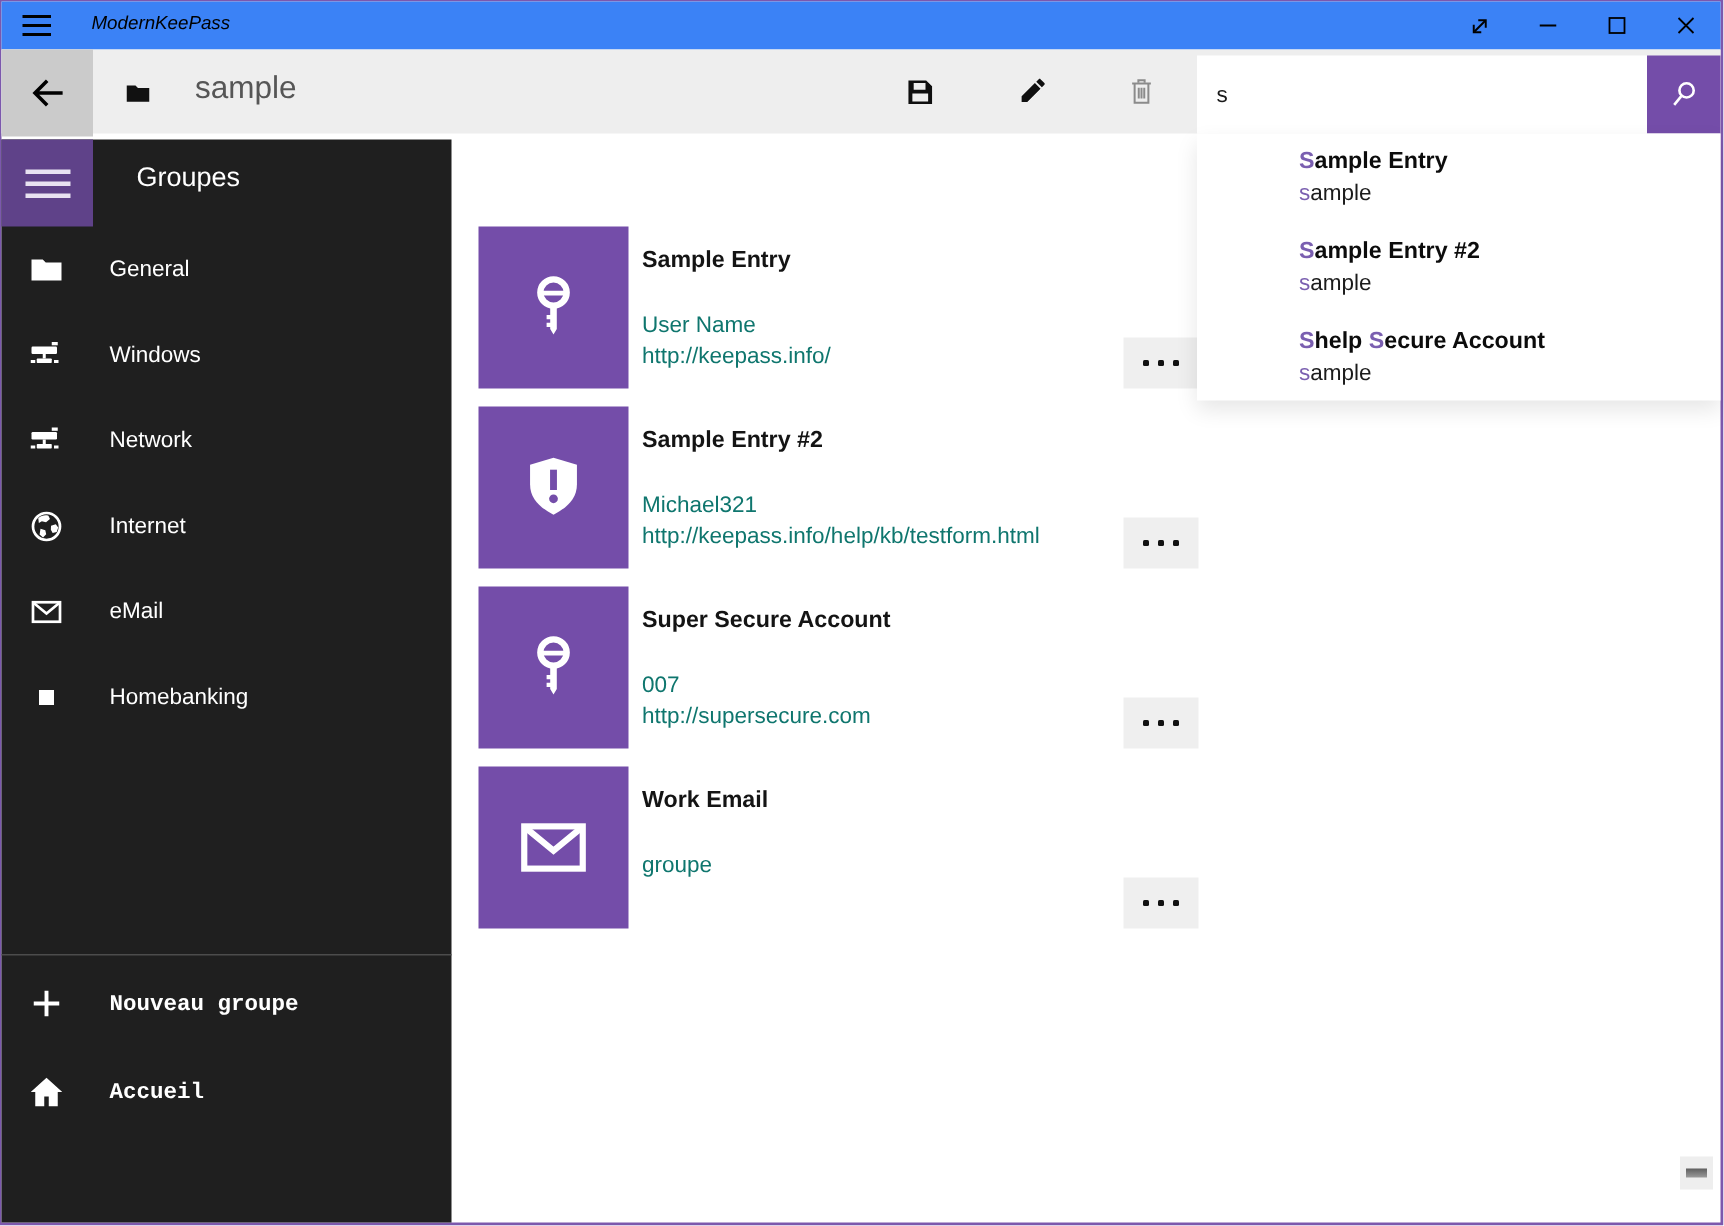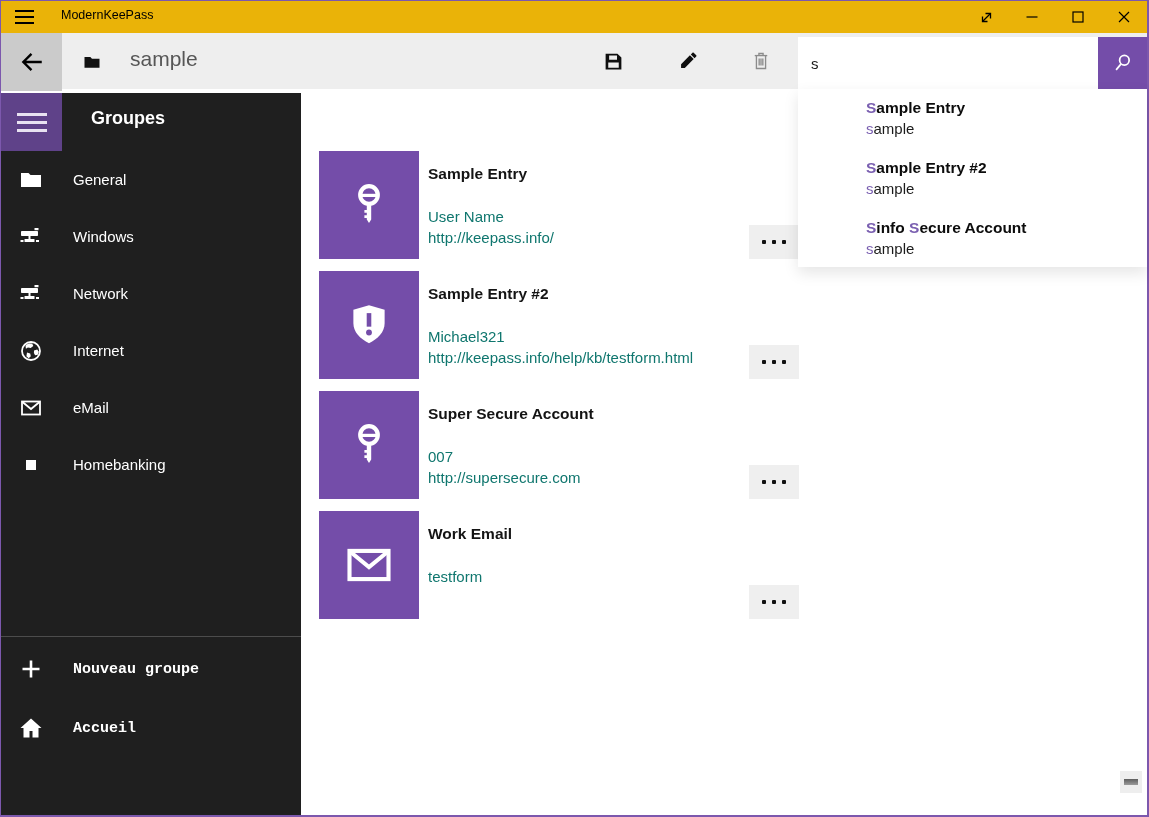--- a/index.html
+++ b/index.html
@@ -3,21 +3,21 @@
 <meta charset="utf-8">
 <style>
   * { margin:0; padding:0; box-sizing:border-box; }
   html,body { width:1149px; height:817px; background:#fff; overflow:hidden;
               font-family:"Liberation Sans","DejaVu Sans",sans-serif; }
   #window { position:relative; width:1149px; height:817px; background:#ffffff;
             border:1px solid #7c58ad; border-right-width:2px; border-bottom-width:2px; }
   button { all:unset; cursor:pointer; }
 
   
-  .titlebar { position:absolute; left:0; top:0; width:100%; height:32px; background:#eab308; }
+  .titlebar { position:absolute; left:0; top:0; width:100%; height:32px; background:#3b82f6;font-style:italic; }
   .tb-ham { position:absolute; left:14px; top:8px; width:20px; height:16px; color:#000; }
   .tb-ham .bar { position:absolute; left:0; width:19px; height:1.8px; background:#000; }
   .tb-title { position:absolute; left:60px; top:7px; font-size:12.5px; color:#000; }
   .tb-controls { position:absolute; right:0; top:0; height:32px; display:flex; }
   .tb-btn { width:46px; height:32px; display:flex; align-items:center; justify-content:center; color:#000; }
 
   
   .appbar { position:absolute; left:0; top:32px; width:100%; height:56px; background:#eeeeee; }
   .back-btn { position:absolute; left:0; top:0; width:61px; height:58px; background:#cbcbcb;
               display:flex; align-items:center; justify-content:center; color:#000; }
@@ -30,21 +30,21 @@
   .searchbox { position:absolute; left:797px; top:4px; width:300px; height:52px; background:#ffffff; }
   .searchbox input { width:100%; height:100%; border:none; outline:none; background:transparent;
                      font-family:inherit; font-size:15px; color:#1a1a1a; padding-left:13px; }
   .search-btn { position:absolute; left:1097px; top:4px; width:49px; height:52px;
                 background:#744da9; display:flex; align-items:center; justify-content:center; color:#fff; }
 
   
   .sidebar { position:absolute; left:0; top:92px; width:300px; height:722px; background:#1f1f1f; }
   .nav-ham { position:absolute; left:0; top:0; width:61px; height:58px; background:#5f4289; }
   .nav-ham .bar { position:absolute; left:16px; width:30px; height:3px; background:#e8e2f1; }
-  .side-header { position:absolute; left:90px; top:15px; font-size:18px; font-weight:bold; color:#fff; }
+  .side-header { position:absolute; left:90px; top:15px; font-size:18px; font-weight:normal; color:#fff; }
   .nav-list { position:absolute; left:0; top:58px; width:100%; }
   .nav-item { position:relative; height:57px; width:100%; display:flex; align-items:center; color:#fff;padding-left:38px; }
   .nav-item .nicon { position:absolute; left:18px; width:24px; height:24px; color:#fff;
                      display:flex; align-items:center; justify-content:center; }
   .nav-item .nlabel { position:absolute; left:72px; font-size:15px; color:#fff; }
   .nav-divider { position:absolute; left:0; top:543px; width:100%; height:1px; background:#4c4c4c; }
   .foot-item { position:absolute; left:0; width:100%; height:58px; display:flex; align-items:center; color:#fff;font-family:Liberation Mono, monospace; }
   .foot-item .nicon { position:absolute; left:18px; width:24px; height:24px; color:#fff; }
   .foot-item .nlabel { position:absolute; left:72px; font-size:15px; font-weight:bold; color:#fff; }
   .fi-0 { top:547px; } .fi-1 { top:606px; } .fi-2 { top:666px; }
@@ -322,41 +322,41 @@
     <div class="tile">
       <svg width="52" height="52" viewBox="0 0 24 24">
           <g fill="none" stroke="currentColor" stroke-width="1.9">
         <rect x="3" y="5.5" width="18" height="13"></rect>
             <path d="M3.5 6l8.5 7 8.5-7"></path>
       </g>
         </svg>
     </div>
     <div class="e-title">Work Email</div>
     <div class="e-lines">
-      <div>testform</div>
+      <div>groupe</div>
       <div></div>
     </div>
     <button class="more-btn">
       <span class="dot"></span>
         <span class="dot"></span>
         <span class="dot"></span>
     </button>
   </div>
 
   <div class="suggest">
     <div class="sg-item sg-0">
       <div class="sg-title"><span class="hl">S</span><span>ample Entry</span><span class="hl"></span><span></span></div>
       <div class="sg-sub"><span class="hl">s</span><span>ample</span></div>
     </div>
     <div class="sg-item sg-1">
       <div class="sg-title"><span class="hl">S</span><span>ample Entry #2</span><span class="hl"></span><span></span></div>
       <div class="sg-sub"><span class="hl">s</span><span>ample</span></div>
     </div>
     <div class="sg-item sg-2">
-      <div class="sg-title"><span class="hl">S</span><span>info </span><span class="hl">S</span><span>ecure Account</span></div>
+      <div class="sg-title"><span class="hl">S</span><span>help </span><span class="hl">S</span><span>ecure Account</span></div>
       <div class="sg-sub"><span class="hl">s</span><span>ample</span></div>
     </div>
   </div>
 
   <button class="mini-more">
     <span class="grip"></span>
   </button>
 
 </div>
 

